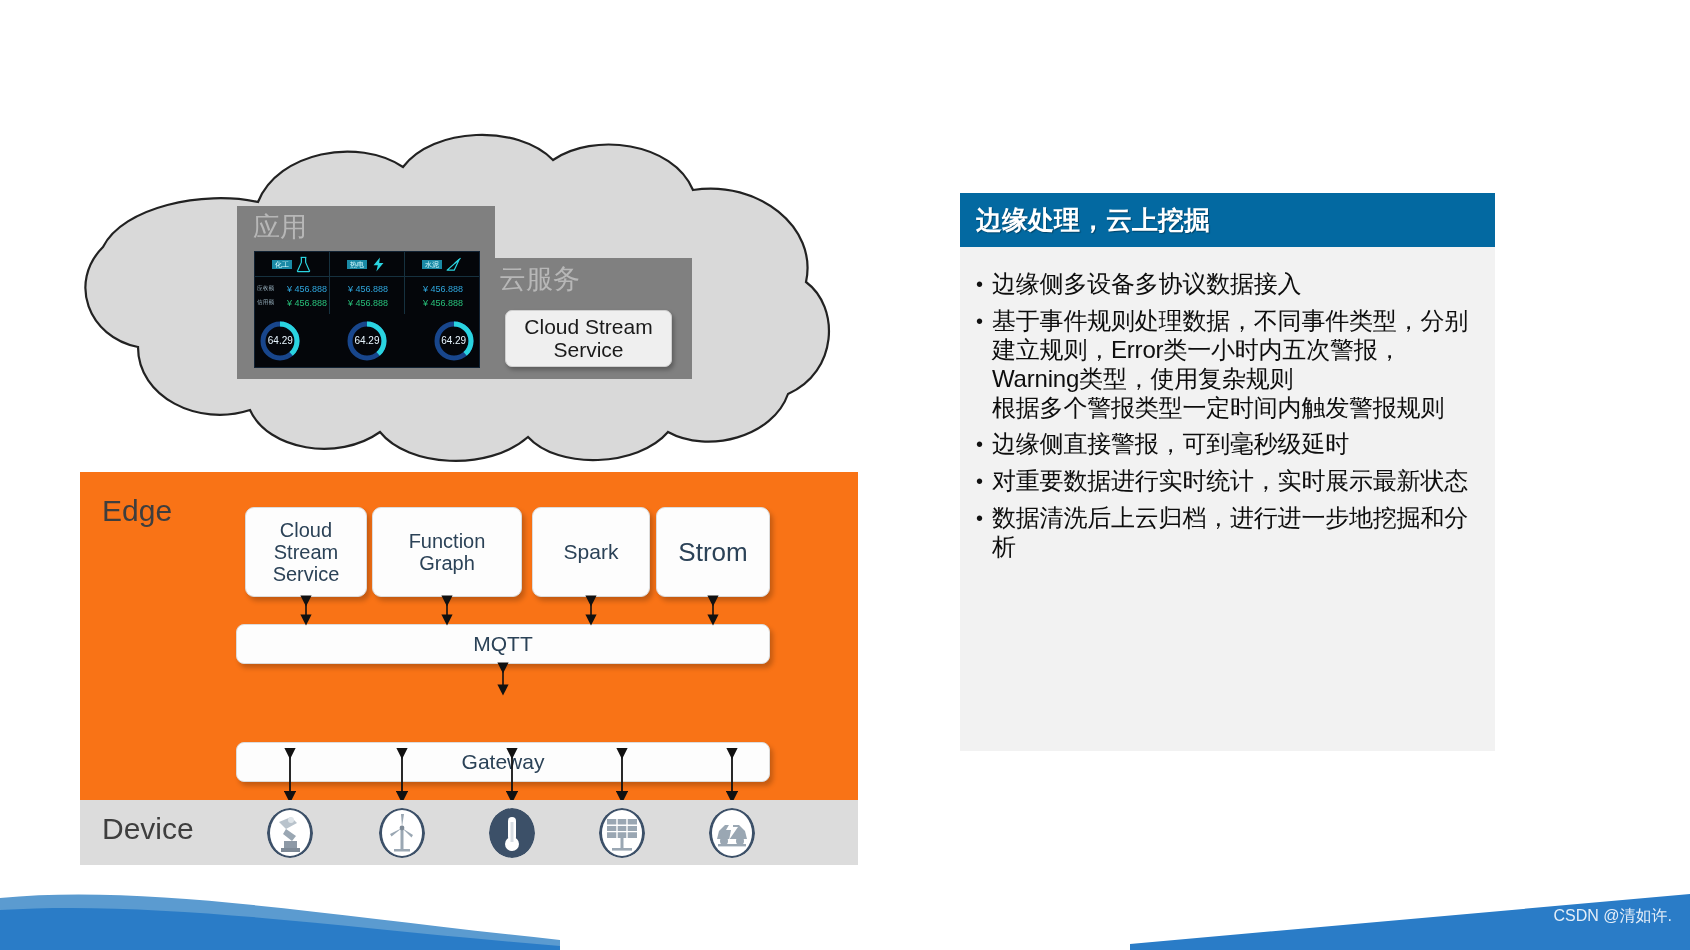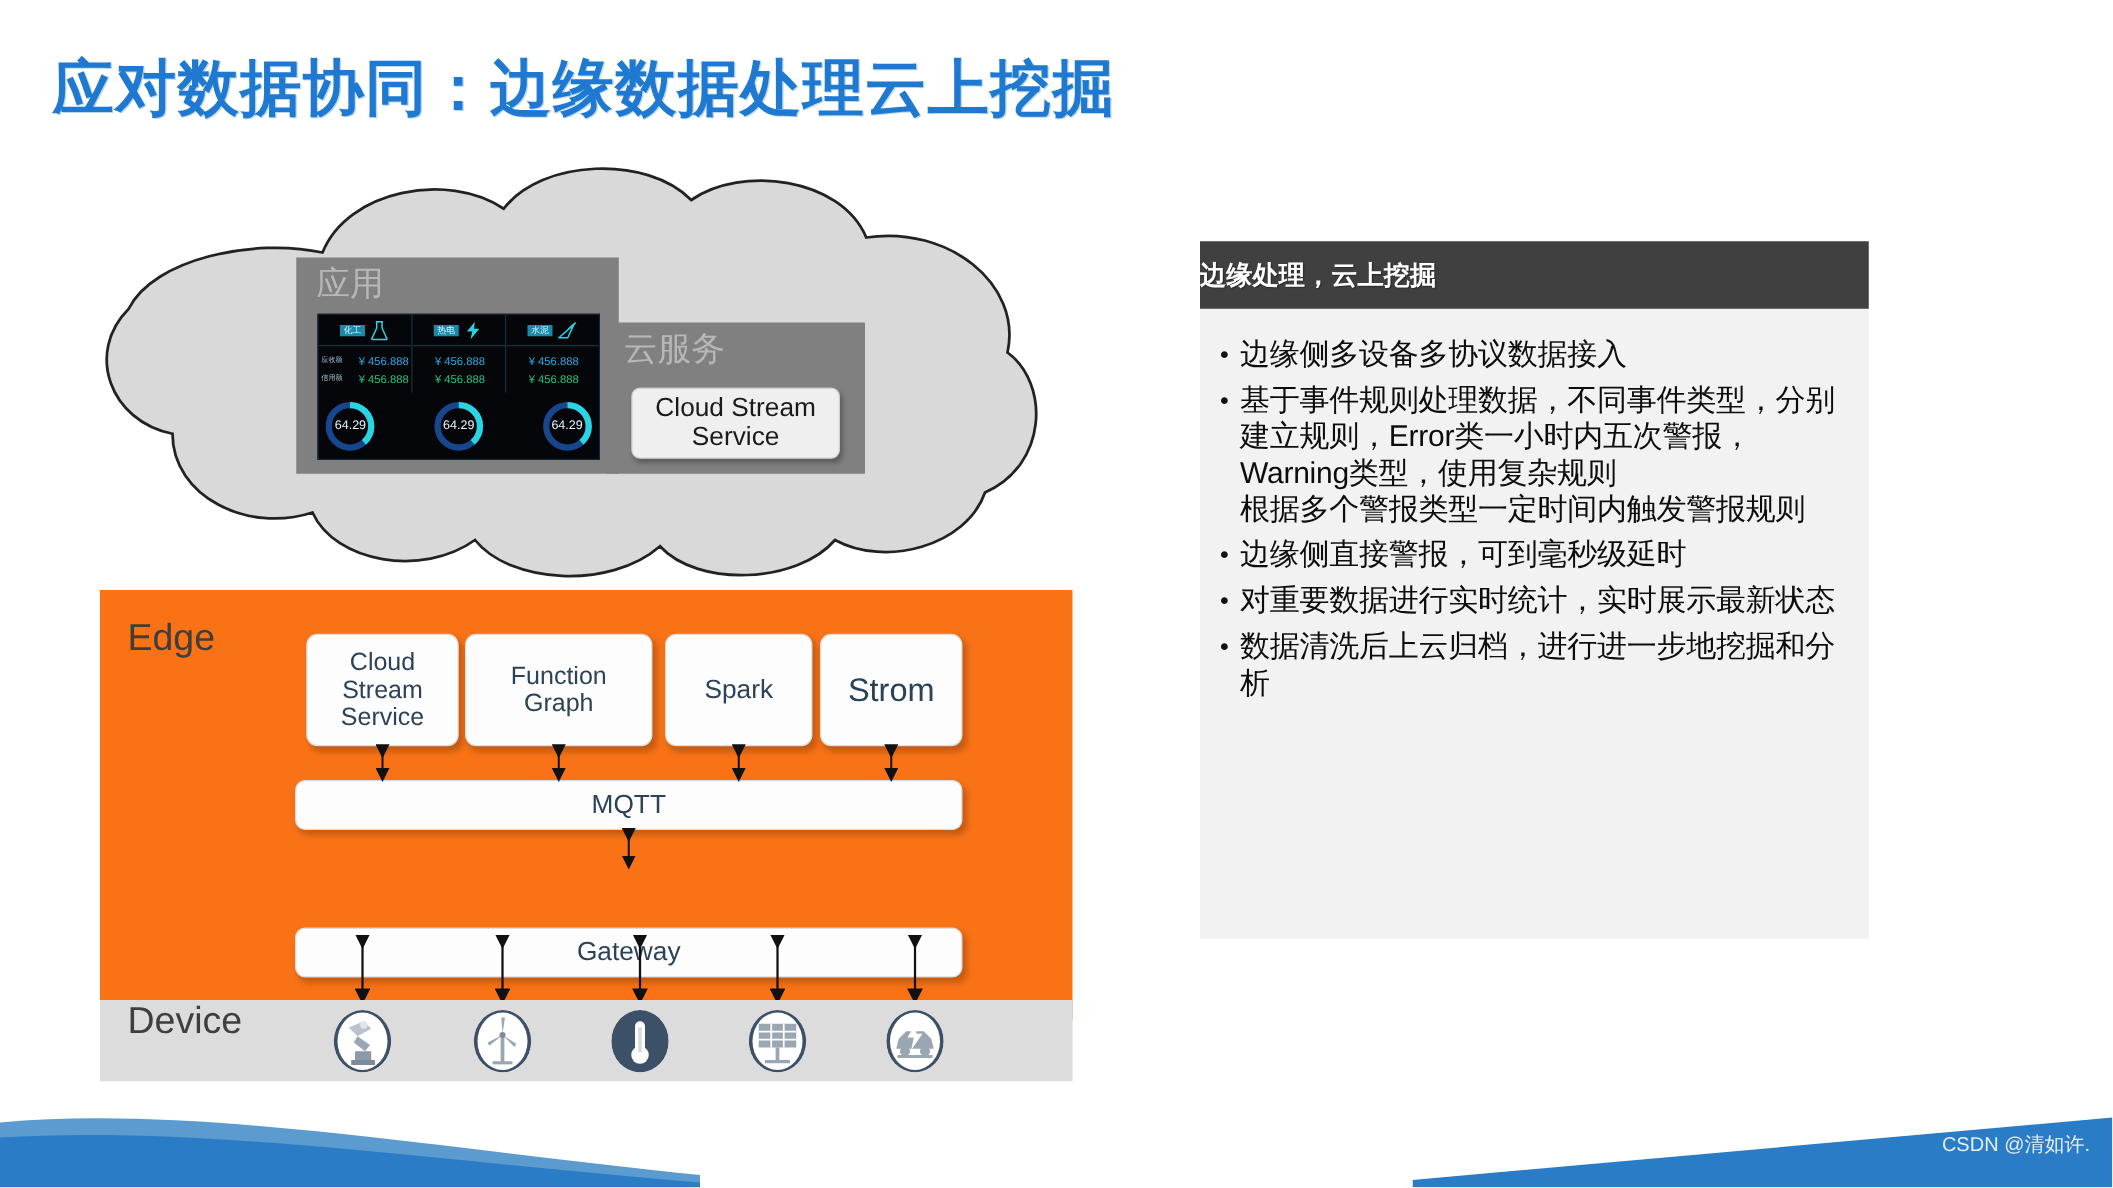--- a/index.html
+++ b/index.html
@@ -131,39 +131,40 @@
 
   .edge-arrows { position: absolute; left: 0; top: 0; width: 778px; height: 276px; pointer-events: none; }
 
   
   .device-block {
     position: absolute; left: 80px; top: 800px;
     width: 778px; height: 65px;
     background: #dcdcdc;
   }
   .device-label {
-    position: absolute; left: 22px; top: 0;
+    position: absolute; left: 22px; top: 12px;
     font-size: 30px; color: #3e3e3e; text-align: right;
   }
   .dev-icon {
     position: absolute; top: 8px; width: 46px; height: 50px;
     border-radius: 50%; overflow: hidden;
   }
   .bridge-arrows { position: absolute; left: 80px; top: 748px; width: 778px; height: 54px; }
 
   
   .right-panel {
     position: absolute; left: 960px; top: 193px;
     width: 535px; height: 558px;
     background: #f2f2f2;
   }
   .right-head {
-    height: 54px; background: #404040;
+    height: 54px; background: #0369a1;
     display: flex; align-items: center;
-    font-size: 21px; font-weight: bold; color: #ffffff;
+    padding-left: 16px;
+    font-size: 26px; font-weight: bold; color: #ffffff;
     text-shadow: 1px 1px 1px rgba(0,0,0,.35);
   }
   .bullets { padding: 22px 14px 0 16px; }
   .bullet { display: flex; margin-bottom: 7px; }
   .bullet-dot {
     width: 16px; flex: 0 0 16px;
     font-size: 20px; line-height: 30px; color: #111;
   }
   .bullet-text {
     font-size: 24px; line-height: 29px; color: #0d0d0d;
@@ -177,21 +178,20 @@
     position: absolute; right: 18px; bottom: 23px;
     font-size: 16px; color: #e4eef8;
     z-index: 5;
   }
 </style>
 </head>
 <body>
 
 <div id="slide">
 
-  <div class="slide-title">应对数据协同：边缘数据处理云上挖掘</div>
 
   <div class="cloud-wrap">
     <svg class="cloud-svg" width="840" height="345" viewBox="0 0 840 345">
       <path d="M230,70 C250,20 330,5 375,35 C405,-5 490,-8 525,28
                C565,0 645,10 665,58 C730,48 790,95 778,150
                C812,175 810,240 760,262 C745,305 680,322 640,300
                C610,335 530,338 500,305 C460,340 380,335 352,300
                C310,330 240,318 222,278 C170,295 110,265 110,215
                C60,205 40,150 75,115 C95,75 175,58 230,70 Z" fill="#d9d9d9" stroke="#222" stroke-width="2.2"></path>
     </svg>

